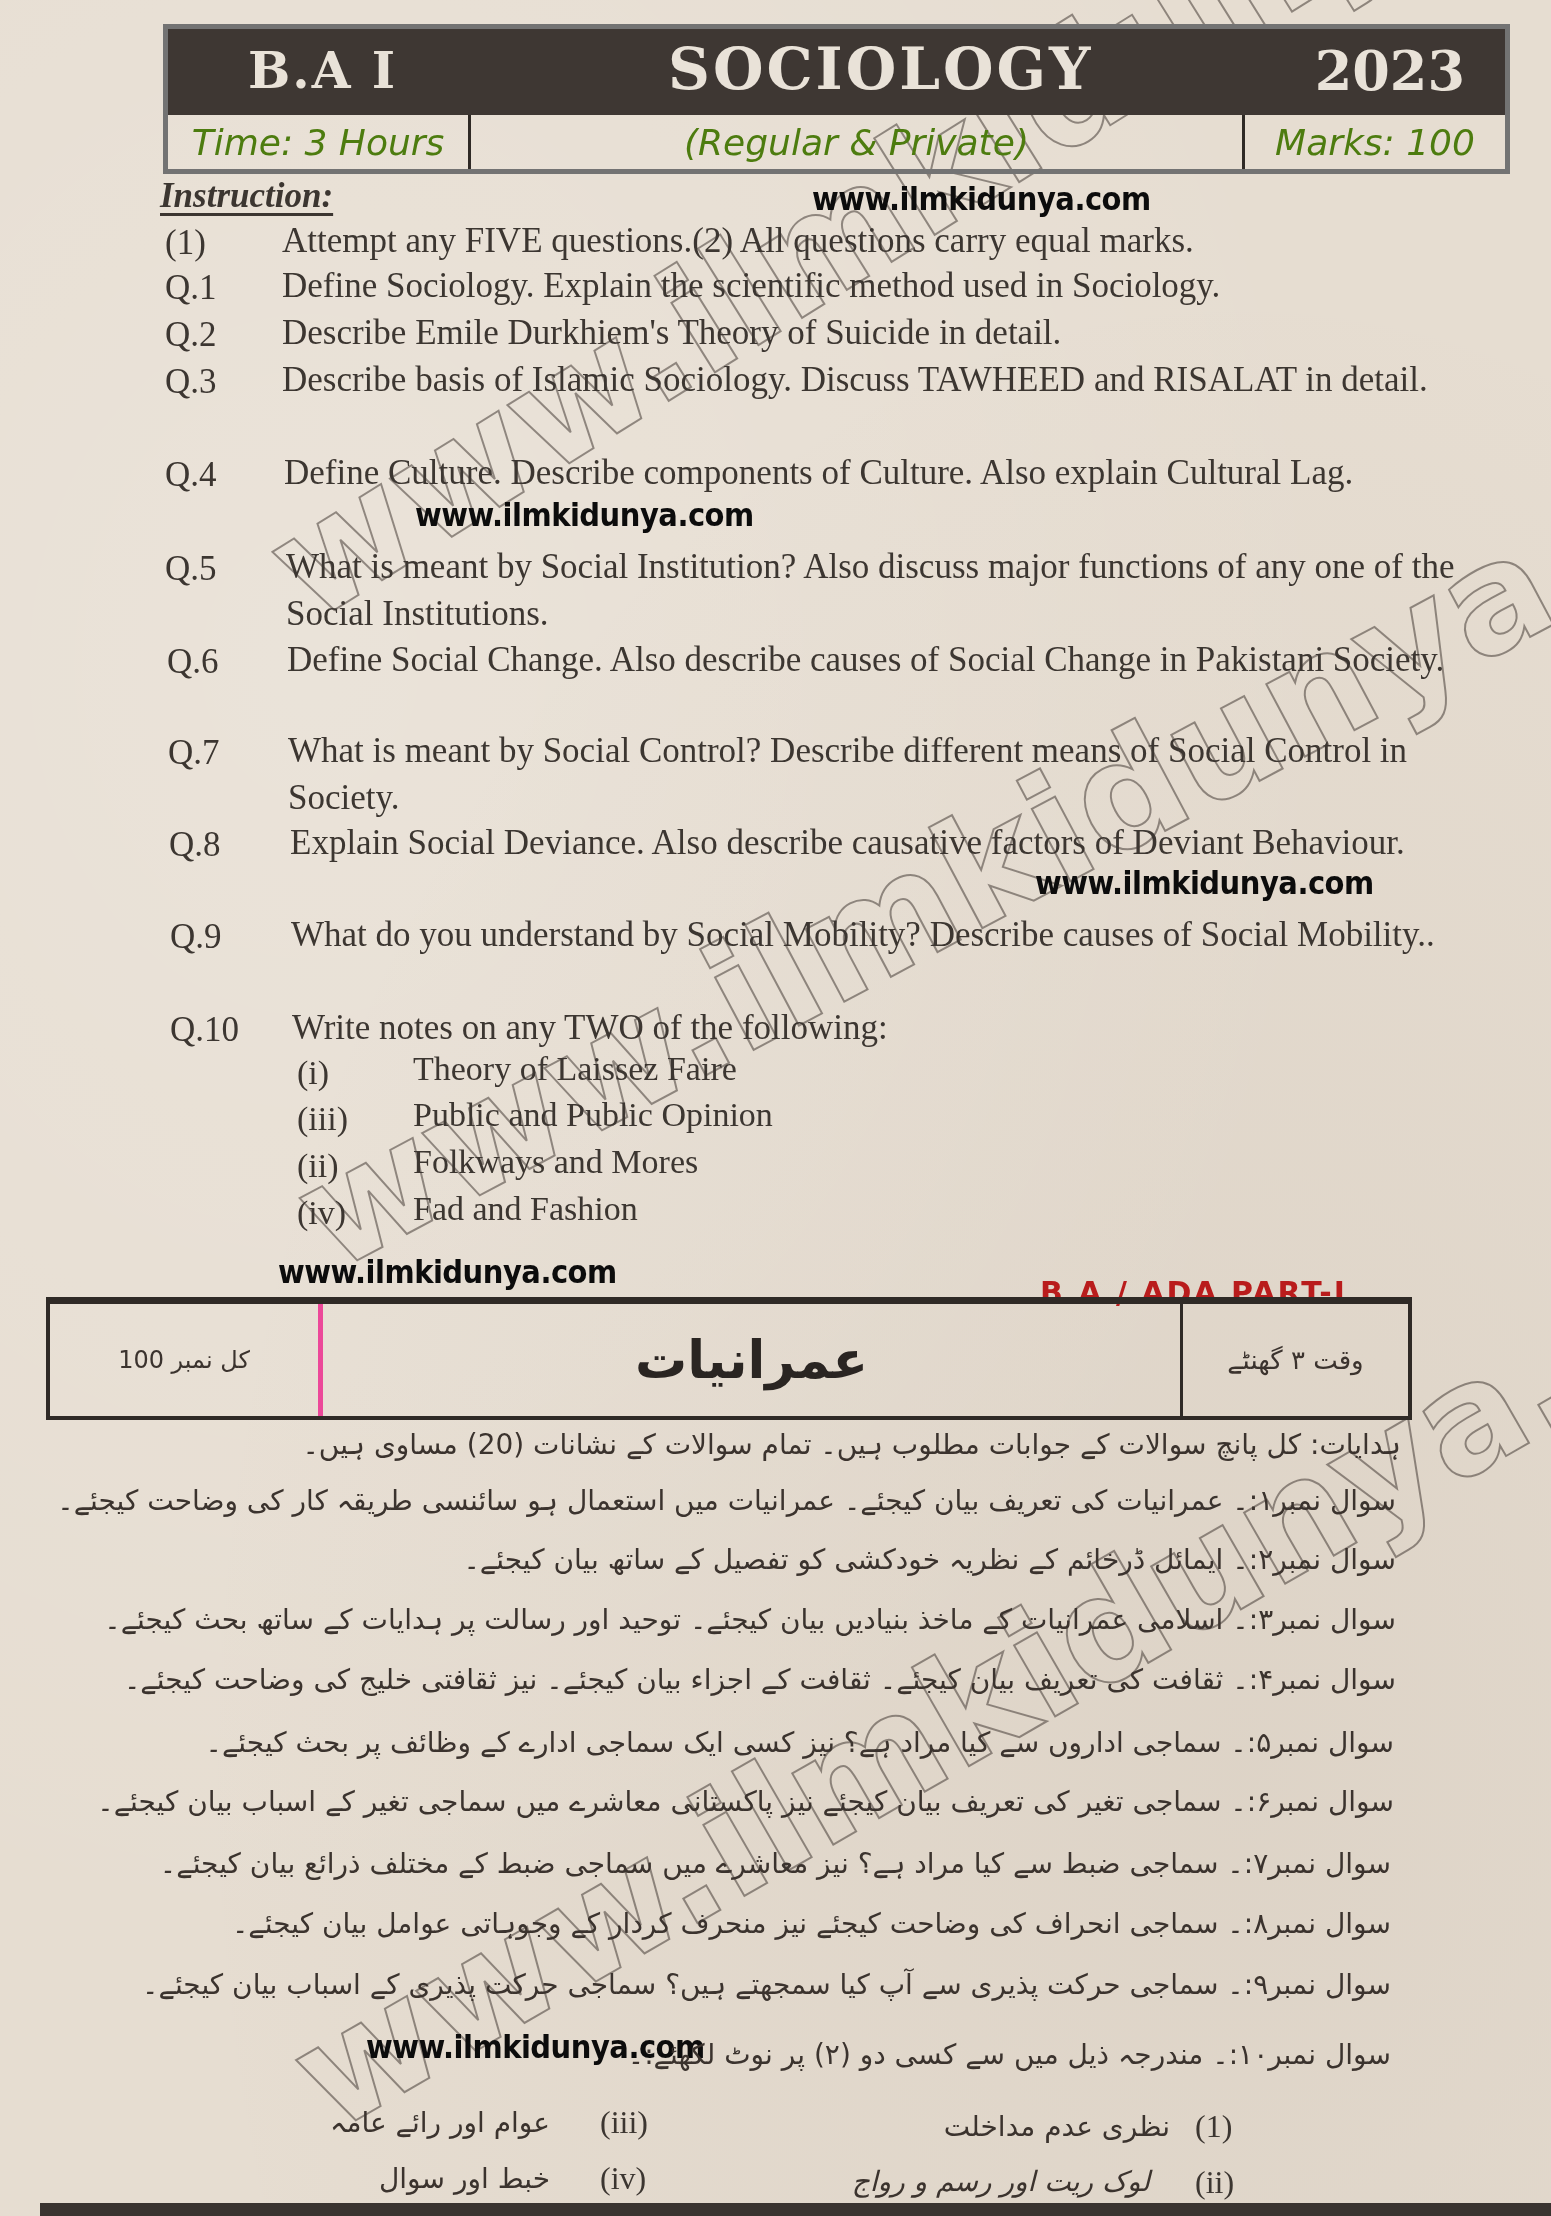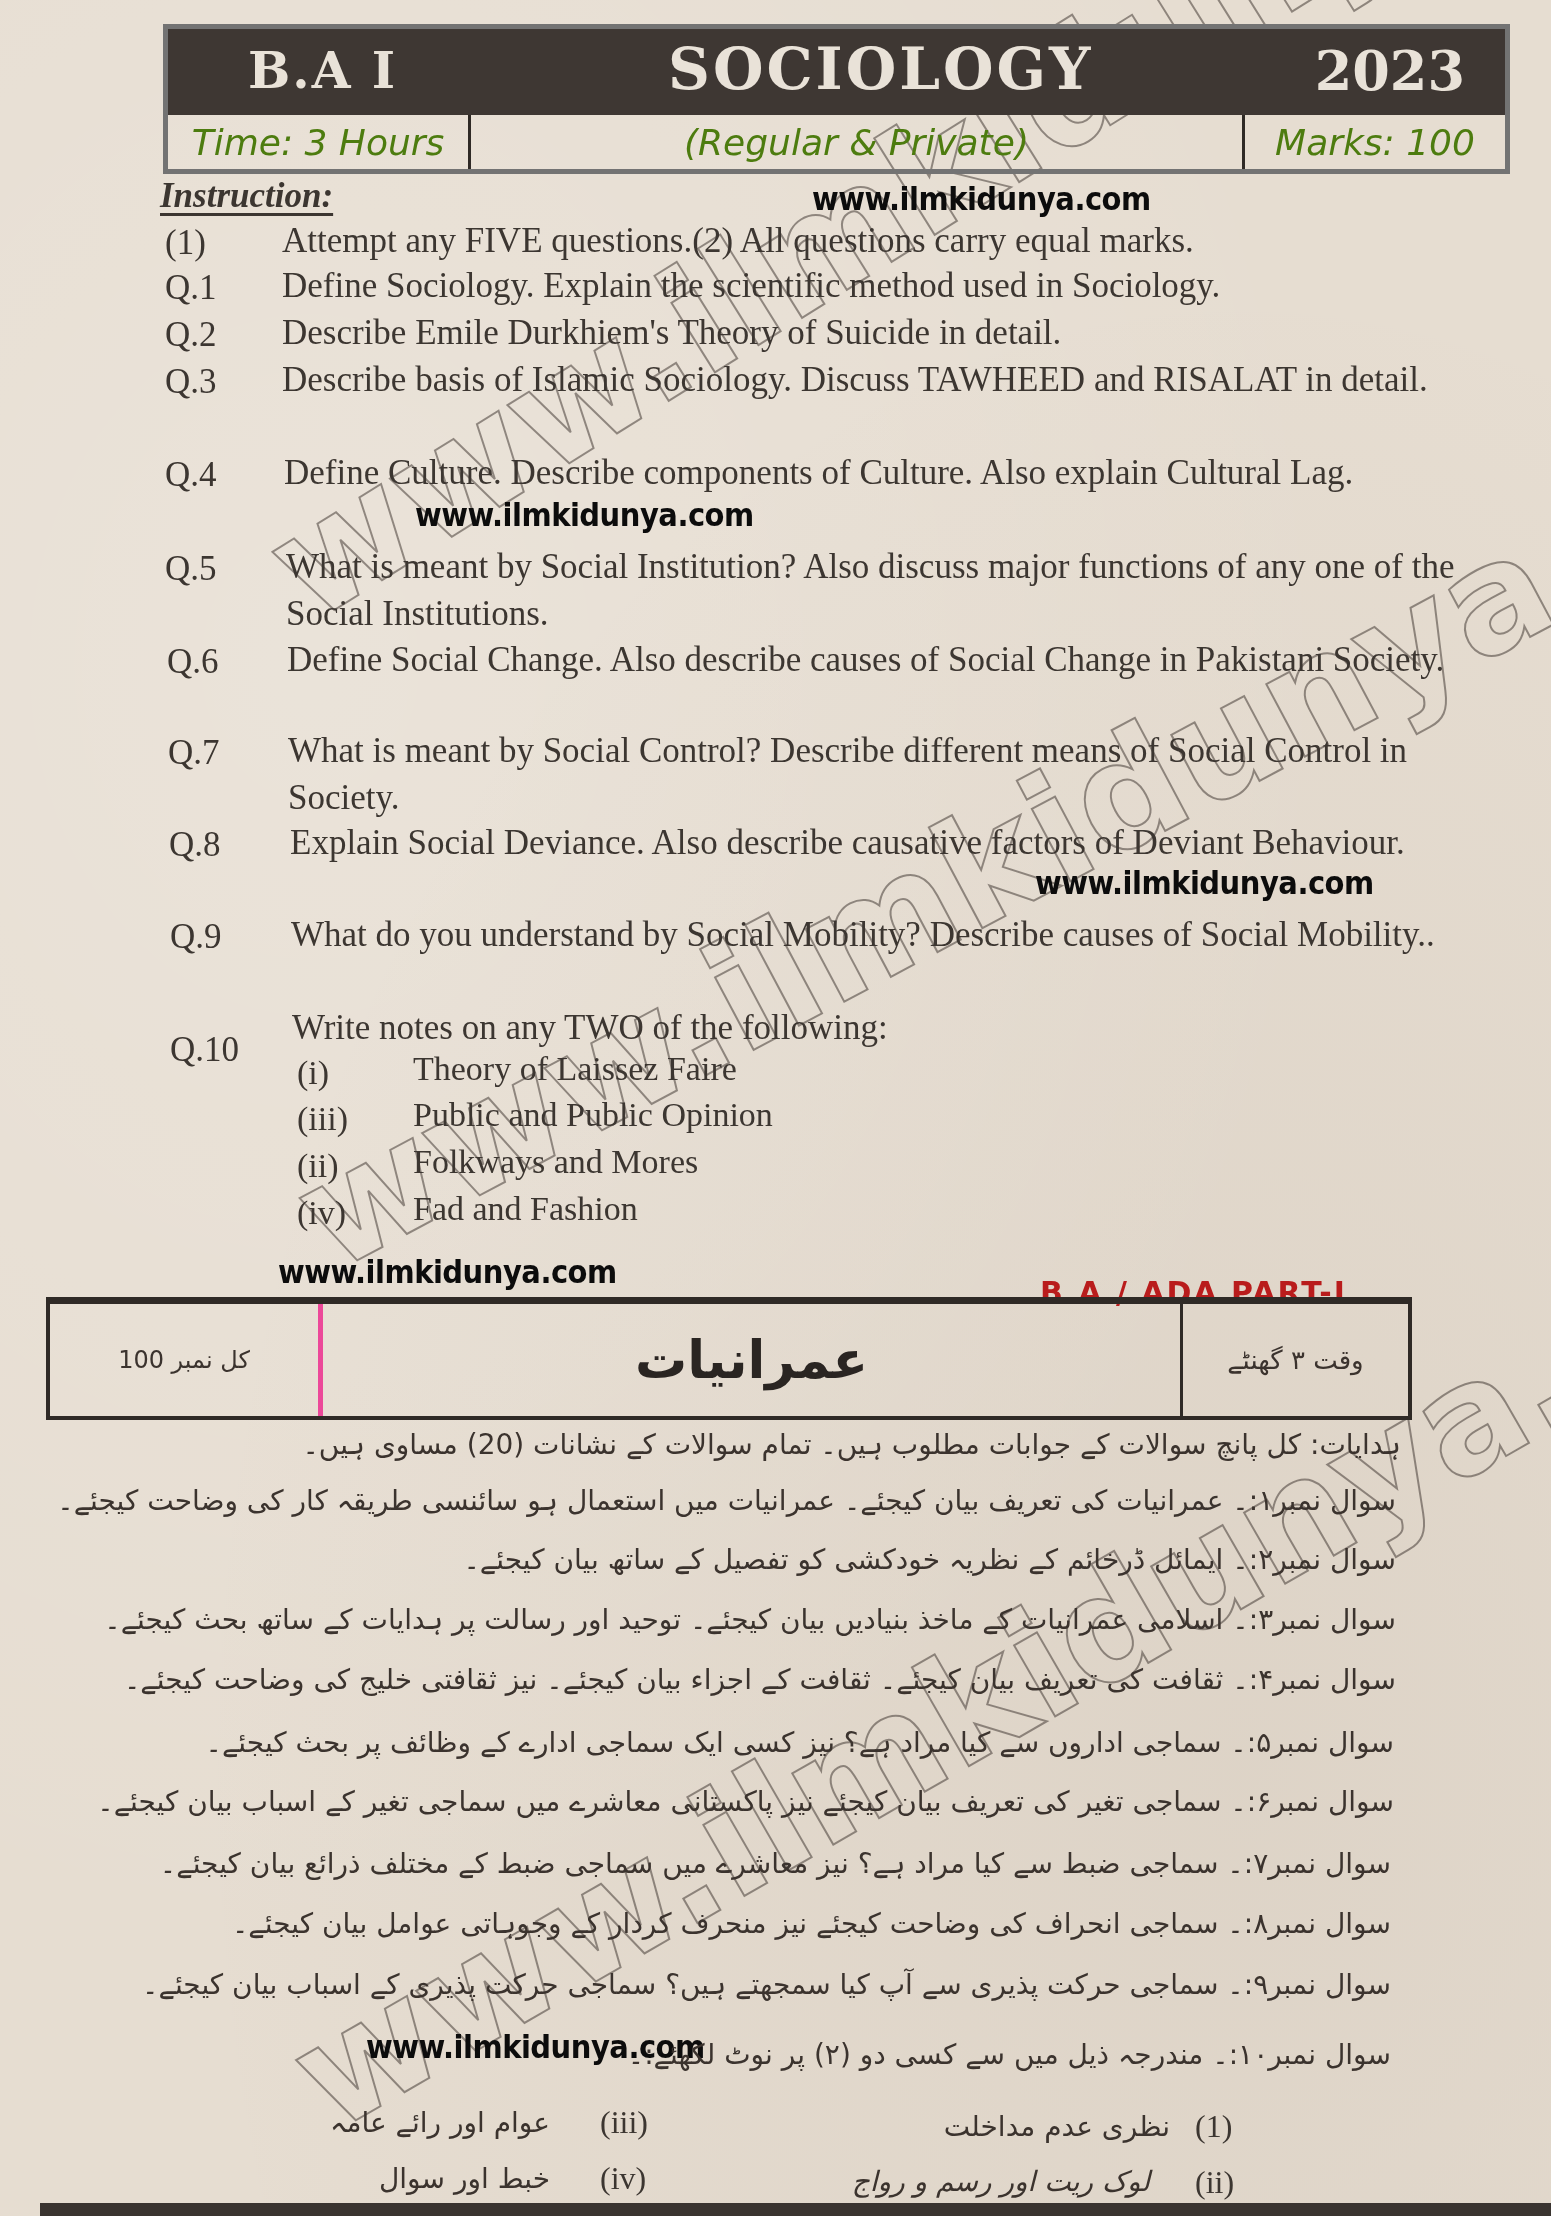--- a/index.html
+++ b/index.html
@@ -98,21 +98,21 @@
 <div class="abs q-num" style="left:168px;top:733px;">Q.7</div>
 <div class="abs q-text" style="left:288px;top:727px;width:1232px;">What is meant by Social Control? Describe different means of Social Control in Society.</div>
 
 <div class="abs q-num" style="left:169px;top:825px;">Q.8</div>
 <div class="abs q-text" style="left:290px;top:819px;width:1232px;">Explain Social Deviance. Also describe causative factors of Deviant Behaviour.</div>
 <div class="abs wm" style="left:1035px;top:864px;">www.ilmkidunya.com</div>
 
 <div class="abs q-num" style="left:170px;top:917px;">Q.9</div>
 <div class="abs q-text" style="left:291px;top:911px;width:1232px;">What do you understand by Social Mobility? Describe causes of Social Mobility..</div>
 
-<div class="abs q-num" style="left:170px;top:1010px;margin-top:20px;">Q.10</div>
+<div class="abs q-num" style="left:170px;top:1010px;">Q.10</div>
 <div class="abs q-text" style="left:292px;top:1004px;">Write notes on any TWO of the following:</div>
 
 <div class="abs sub-num" style="left:297px;top:1054px;">(i)</div>
 <div class="abs sub-text" style="left:413px;top:1050px;">Theory of Laissez Faire</div>
 <div class="abs sub-num" style="left:297px;top:1100px;">(iii)</div>
 <div class="abs sub-text" style="left:413px;top:1096px;">Public and Public Opinion</div>
 <div class="abs sub-num" style="left:297px;top:1147px;">(ii)</div>
 <div class="abs sub-text" style="left:413px;top:1143px;">Folkways and Mores</div>
 <div class="abs sub-num" style="left:297px;top:1194px;">(iv)</div>
 <div class="abs sub-text" style="left:413px;top:1190px;">Fad and Fashion</div>

